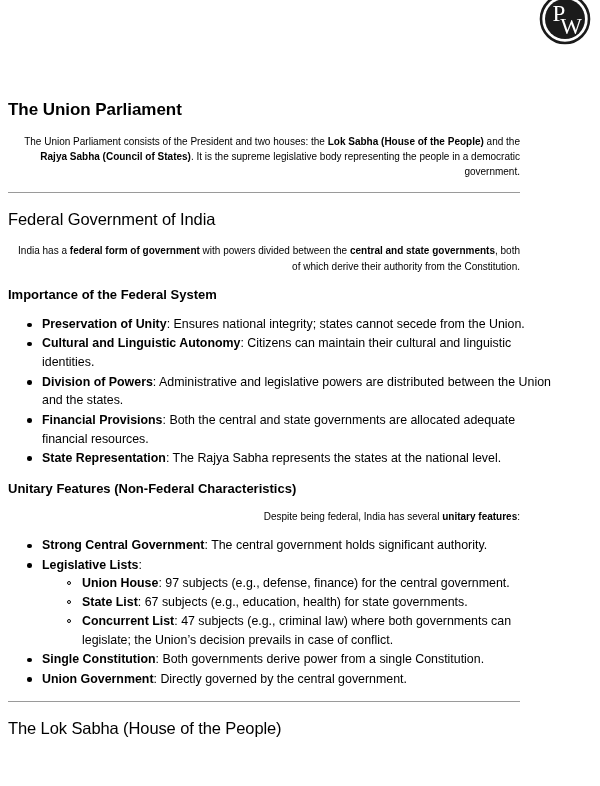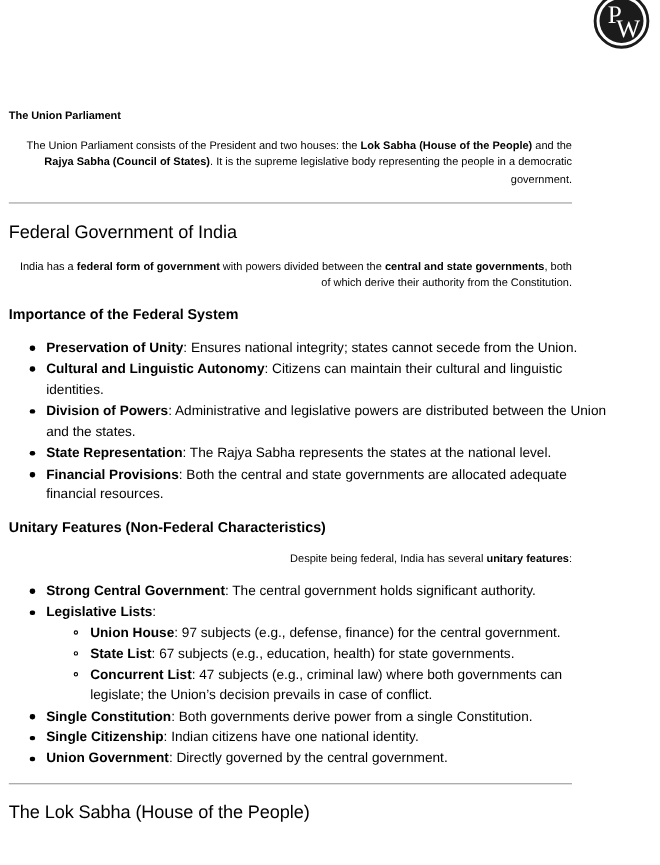--- a/index.html
+++ b/index.html
@@ -39,21 +39,21 @@
   .spacer-top { height: 100px; }
 
   h2.doc-h2 {
     font-size: 16.5px;
     line-height: 1.22;
     font-weight: normal;
     margin: 0 0 14px 0;
     letter-spacing: -0.1px;
   }
   h3.doc-h3 {
-    font-size: 10px;
+    font-size: 17px;
     line-height: 1.22;
     font-weight: bold;
     margin: 0 0 13px 0;
     letter-spacing: -0.05px;
   }
   h4.doc-h4 {
     font-size: 13px;
     line-height: 1.25;
     font-weight: bold;
     margin: 0 0 12px 0;
@@ -151,41 +151,40 @@
   <p class="doc-p">
     <span>India has a </span><b>federal form of government</b><span> with powers divided between the </span><b>central and state governments</b><span>, both of which derive their authority from the Constitution.</span>
   </p>
 
   <h4 class="doc-h4">Importance of the Federal System</h4>
 
   <ul class="doc-ul">
     <li><b>Preservation of Unity</b><span>: Ensures national integrity; states cannot secede from the Union.</span></li>
     <li><b>Cultural and Linguistic Autonomy</b><span>: Citizens can maintain their cultural and linguistic identities.</span></li>
     <li><b>Division of Powers</b><span>: Administrative and legislative powers are distributed between the Union and the states.</span></li>
+    <li><b>Financial Provisions</b><span>: Both the central and state governments are allocated adequate financial resources.</span></li>
     <li><b>State Representation</b><span>: The Rajya Sabha represents the states at the national level.</span></li>
-    <li><b>Financial Provisions</b><span>: Both the central and state governments are allocated adequate financial resources.</span></li>
   </ul>
 
   <h4 class="doc-h4">Unitary Features (Non-Federal Characteristics)</h4>
 
   <p class="doc-p tight">
     <span>Despite being federal, India has several </span><b>unitary features</b><span>:</span>
   </p>
 
   <ul class="doc-ul">
     <li><b>Strong Central Government</b><span>: The central government holds significant authority.</span></li>
     <li><b>Legislative Lists</b><span>:</span>
       <ul class="sub-ul">
         <li><b>Union House</b><span>: 97 subjects (e.g., defense, finance) for the central government.</span></li>
         <li><b>State List</b><span>: 67 subjects (e.g., education, health) for state governments.</span></li>
         <li><b>Concurrent List</b><span>: 47 subjects (e.g., criminal law) where both governments can legislate; the Union’s decision prevails in case of conflict.</span></li>
       </ul>
     </li>
     <li><b>Single Constitution</b><span>: Both governments derive power from a single Constitution.</span></li>
-    <li><b>Single Citizenship</b><span>: Indian citizens have one national identity.</span></li>
     <li><b>Union Government</b><span>: Directly governed by the central government.</span></li>
   </ul>
 
   <hr class="doc-hr">
 
   <h2 class="doc-h2">The Lok Sabha (House of the People)</h2>
 
 </div>
 
 </body></html>

